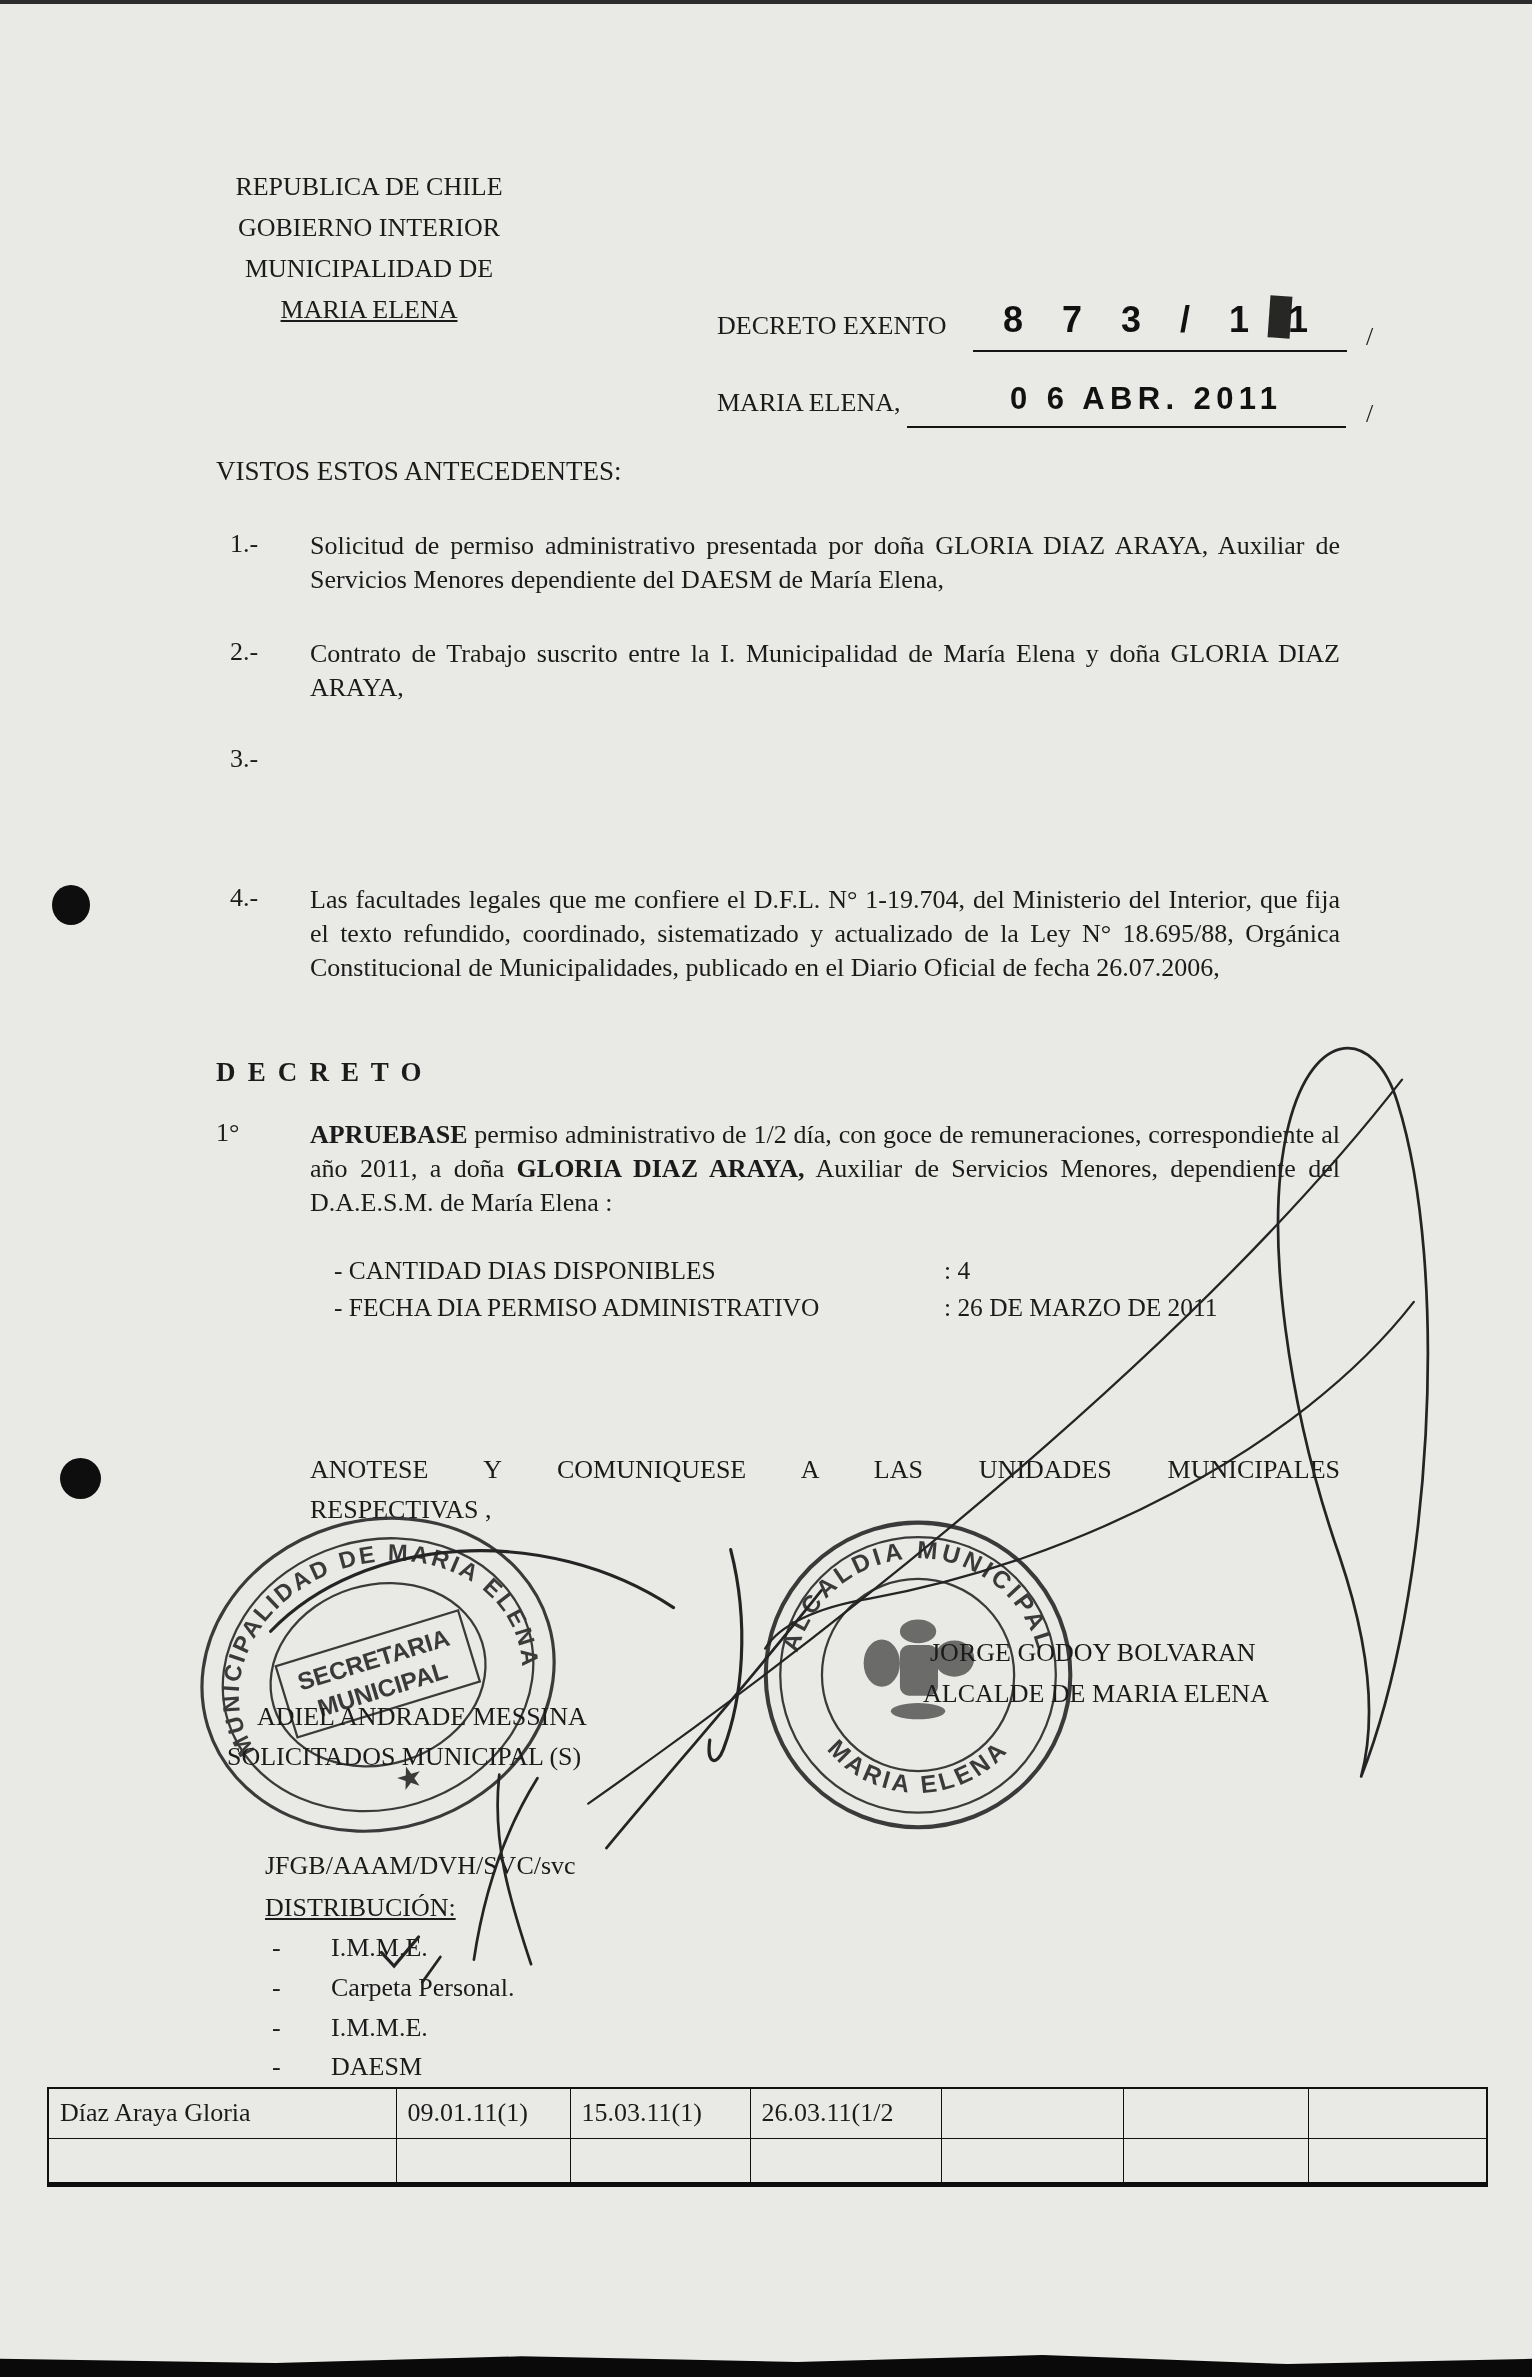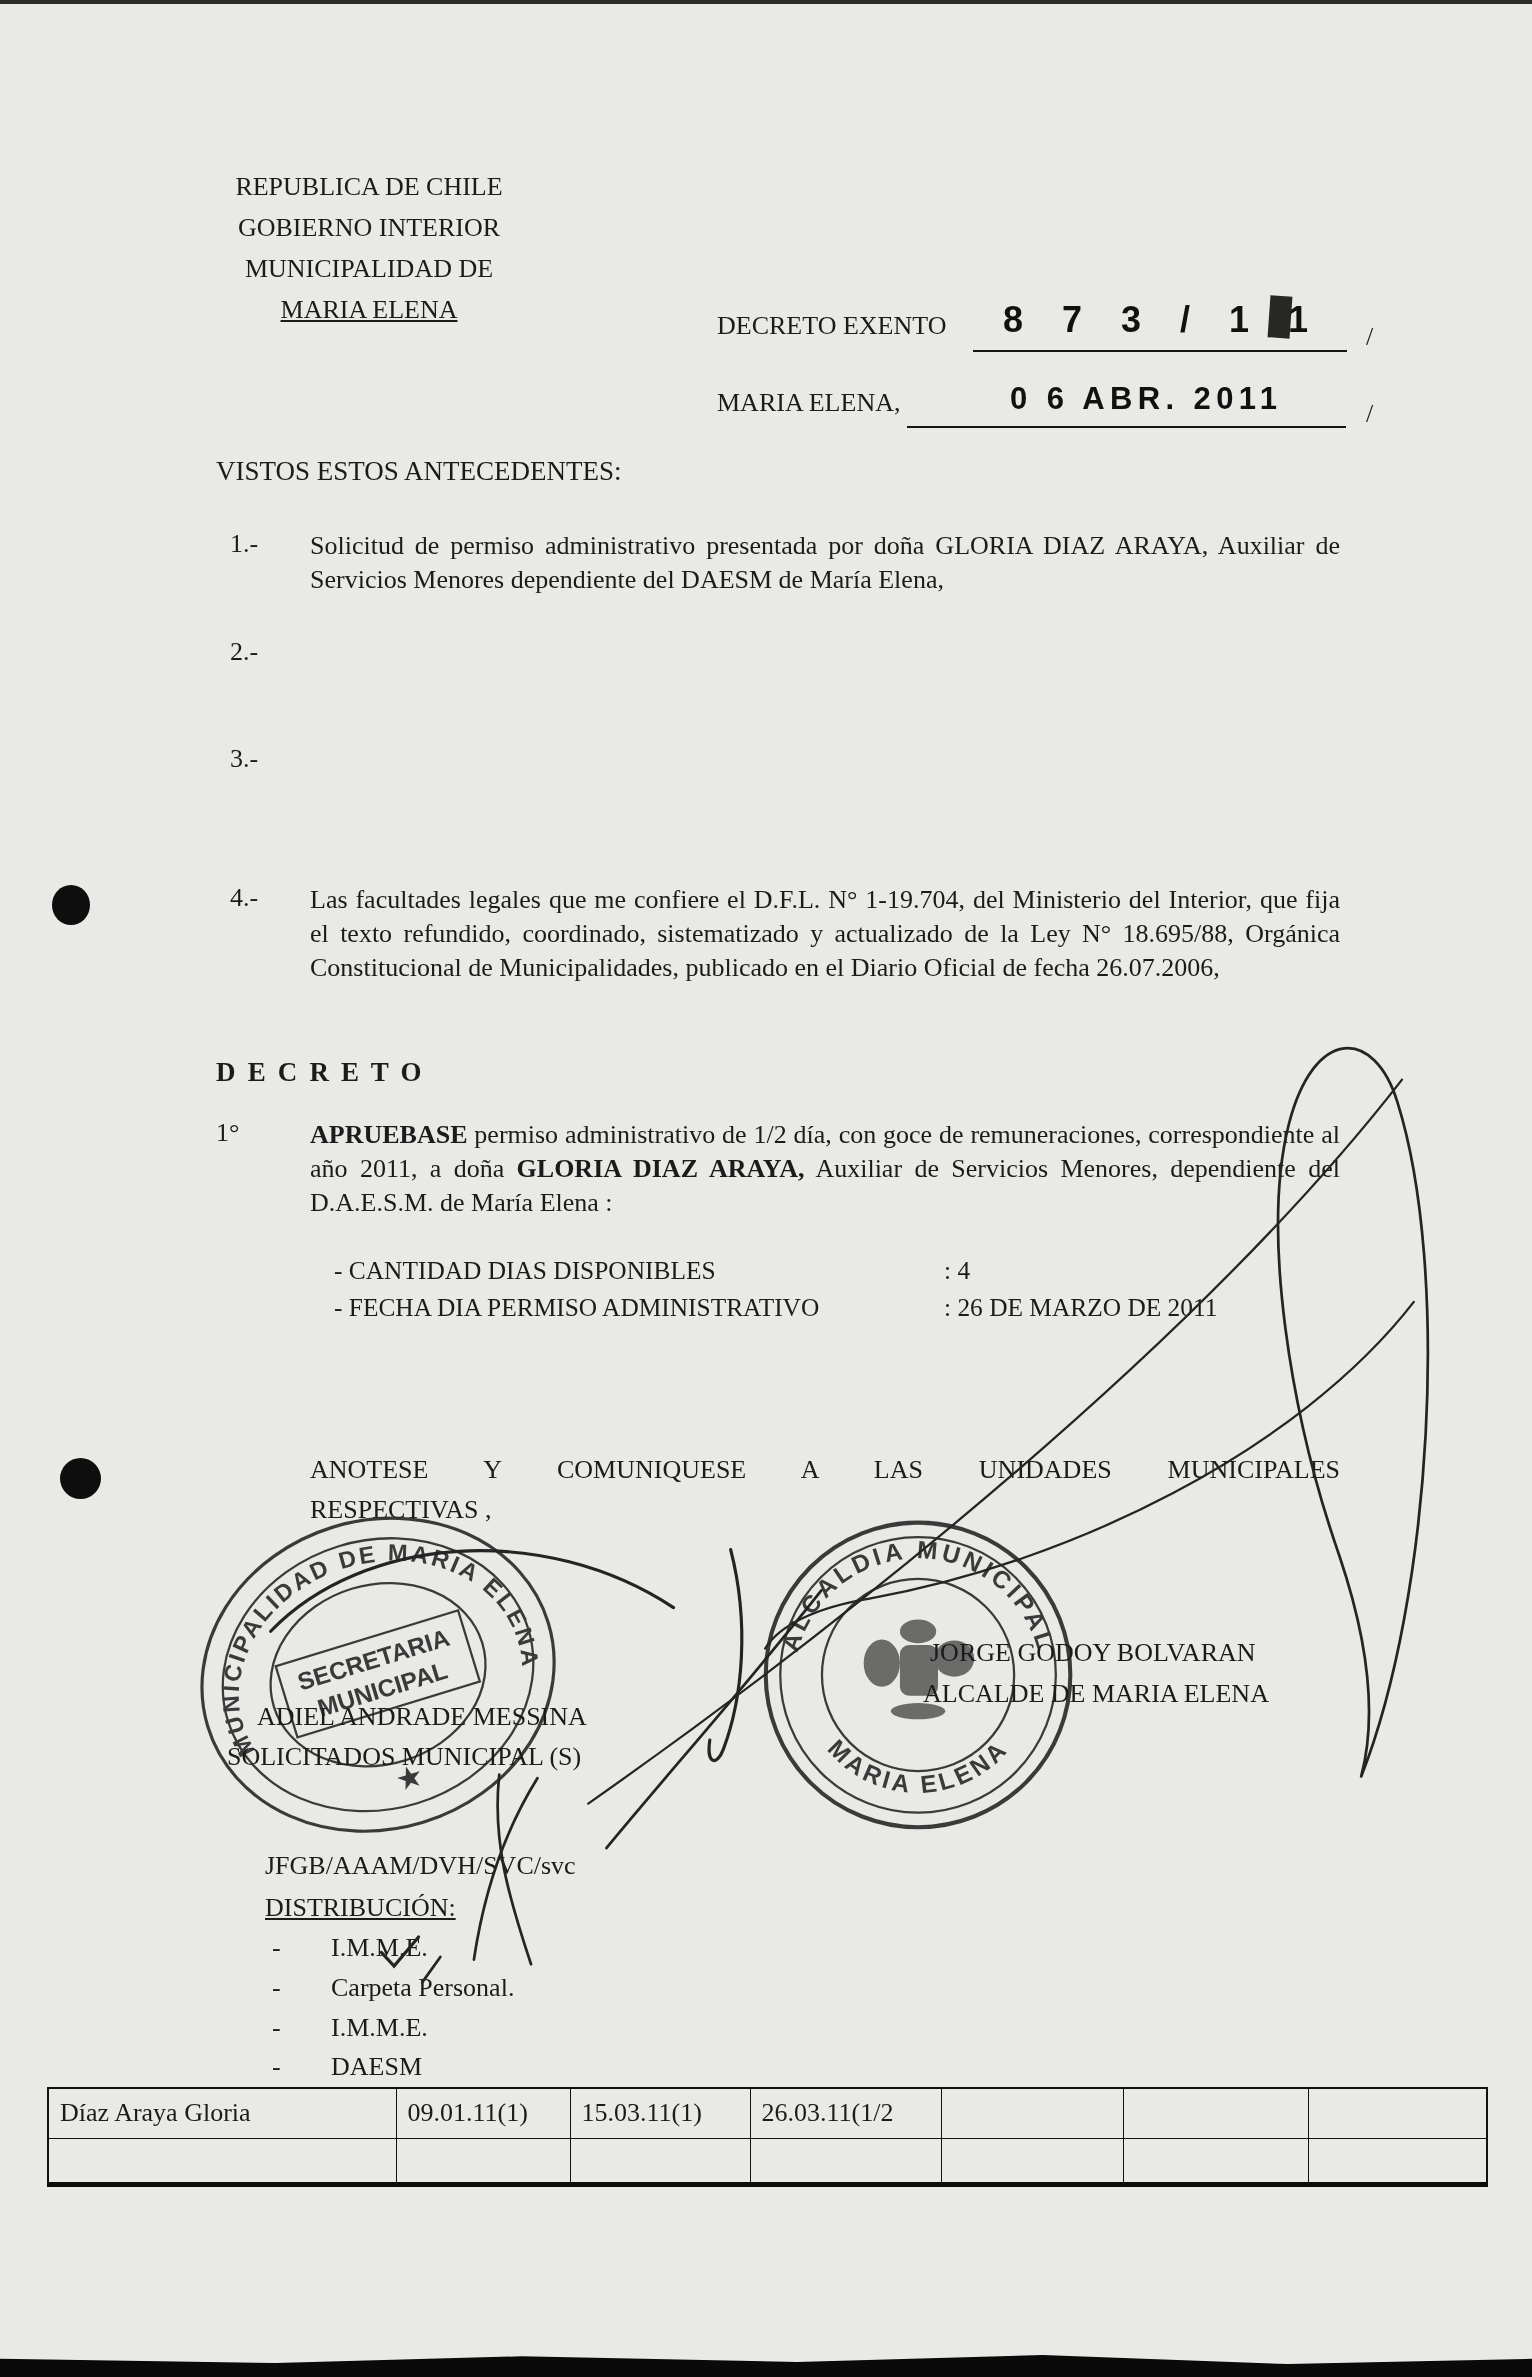--- a/index.html
+++ b/index.html
@@ -70,20 +70,21 @@
   <div class="abs fill-line" style="left:907px;top:379px;width:439px;height:47px;"></div>
   <div class="abs stampfont stamp-date" style="left:1010px;top:381px;">0 6 ABR. 2011</div>
   <div class="abs lbl" style="left:1366px;top:399px;">/</div>
 
   <div class="abs heading" style="left:216px;top:456px;">VISTOS ESTOS ANTECEDENTES:</div>
 
   <div class="abs item-num" style="left:230px;top:529px;">1.-</div>
   <div class="abs item-text" style="left:310px;top:529px;width:1030px;">Solicitud de permiso administrativo presentada por doña GLORIA DIAZ ARAYA, Auxiliar de Servicios Menores dependiente del DAESM de María Elena,</div>
 
   <div class="abs item-num" style="left:230px;top:637px;">2.-</div>
+  <div class="abs item-text" style="left:310px;top:637px;width:1030px;">Contrato de Trabajo suscrito entre la I. Municipalidad de María Elena y doña GLORIA DIAZ ARAYA,</div>
 
   <div class="abs item-num" style="left:230px;top:744px;">3.-</div>
 
   <div class="abs item-num" style="left:230px;top:883px;">4.-</div>
   <div class="abs item-text" style="left:310px;top:883px;width:1030px;">Las facultades legales que me confiere el D.F.L. N° 1-19.704, del Ministerio del Interior, que fija el texto refundido, coordinado, sistematizado y actualizado de la Ley N° 18.695/88, Orgánica Constitucional de Municipalidades, publicado en el Diario Oficial de fecha 26.07.2006,</div>
 
   <div class="abs decreto-h" style="left:216px;top:1057px;">D E C R E T O</div>
 
   <div class="abs item-num" style="left:216px;top:1118px;">1°</div>
   <div class="abs item-text" style="left:310px;top:1118px;width:1030px;">

